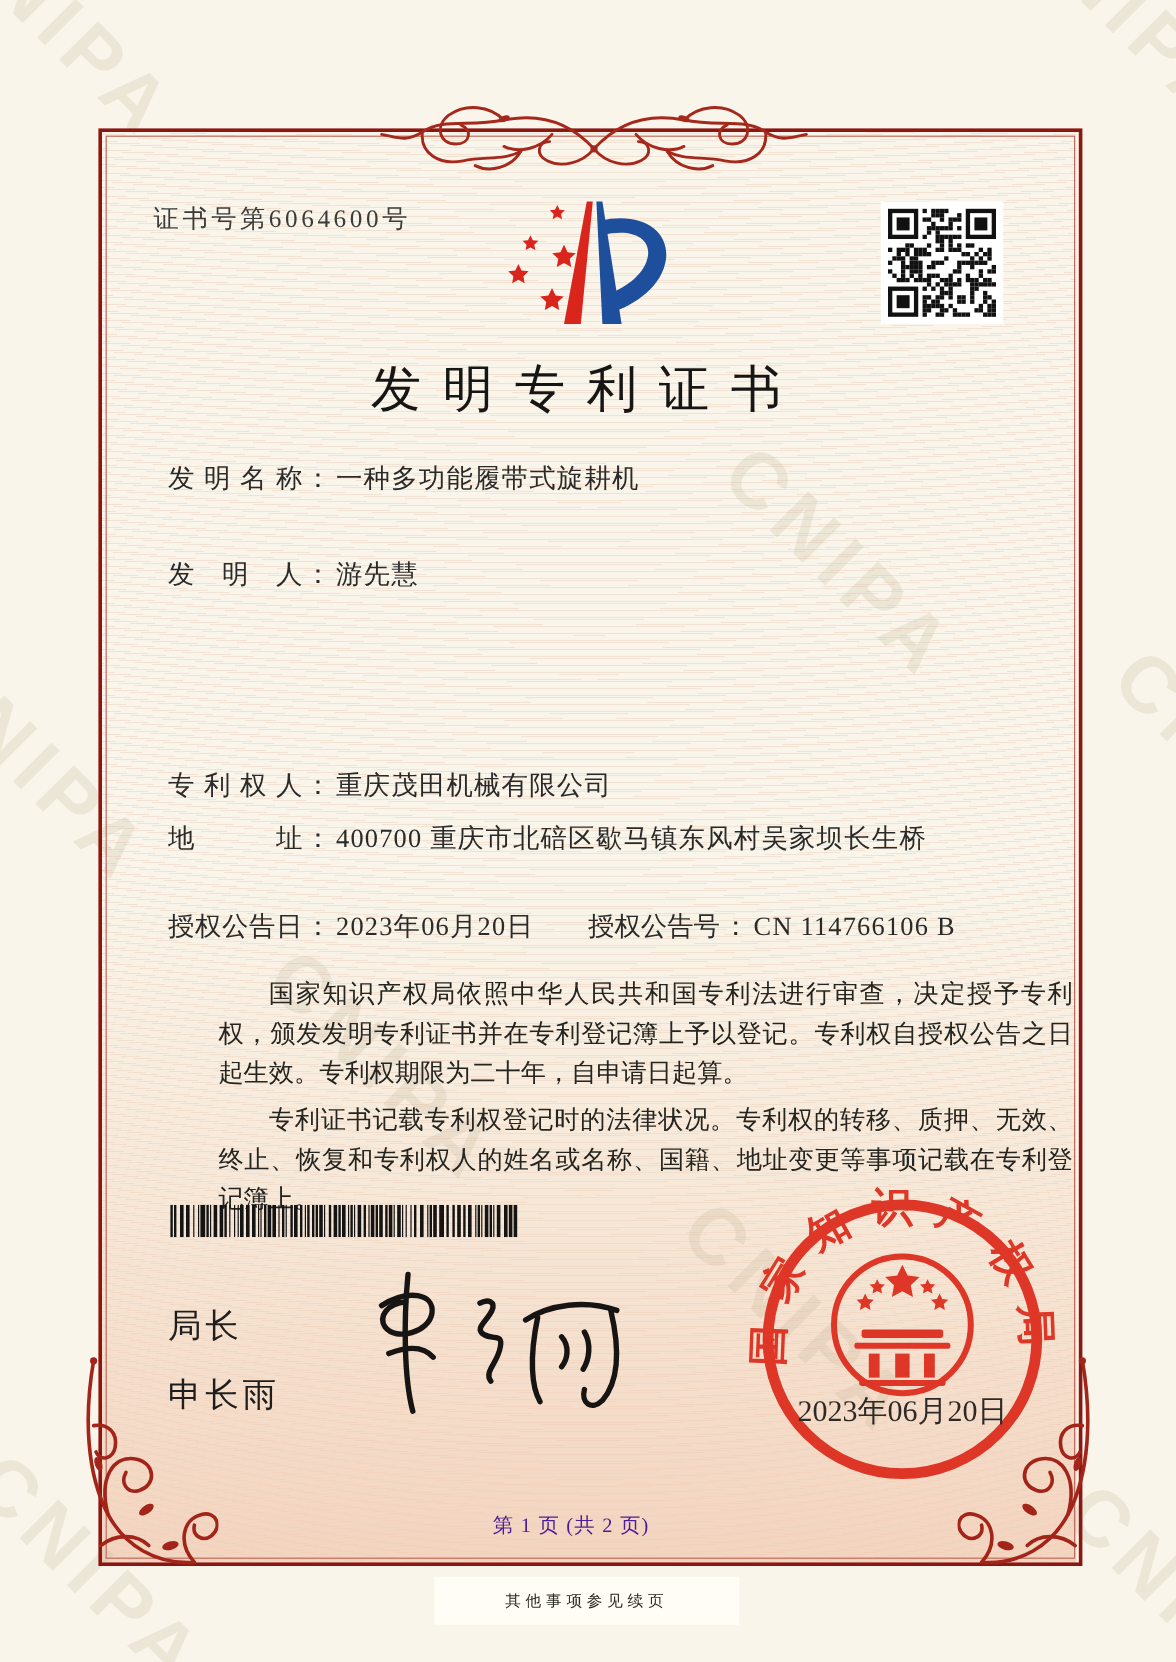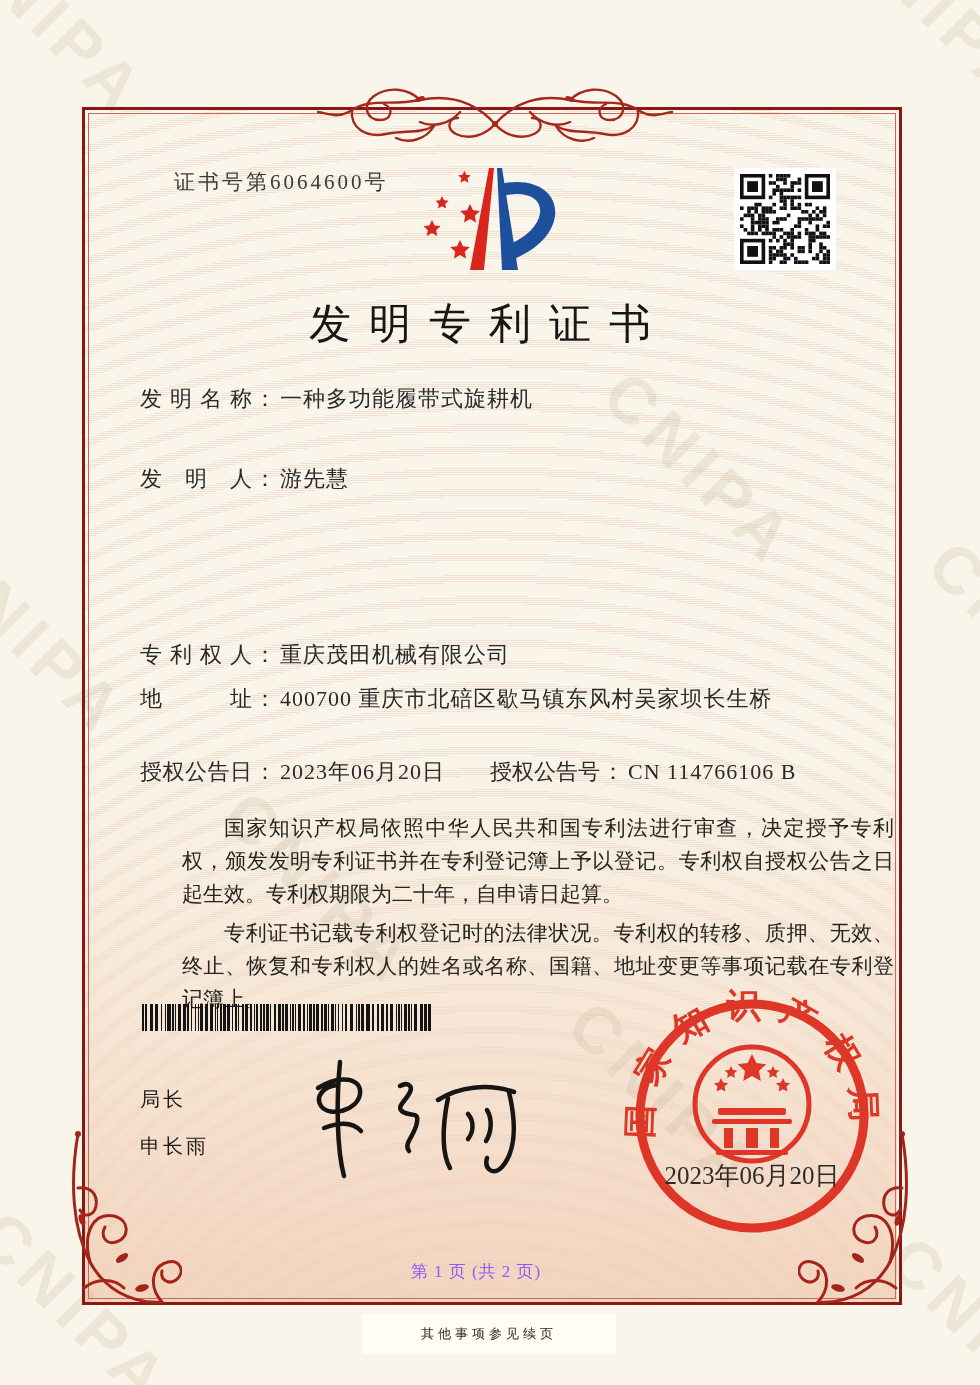--- a/index.html
+++ b/index.html
@@ -38,42 +38,42 @@
     position:absolute;left:82px;top:107px;width:814px;height:1192px;
     border:3px solid #8a1711;z-index:2;pointer-events:none;
   }
   .frame-inner{position:absolute;inset:3px;border:1px solid #c16a5d;}
   .ornament-top{position:absolute;left:300px;top:72px;z-index:3;}
   .flourish{position:absolute;z-index:3;}
   .flourish-bl{left:62px;top:1128px;}
   .flourish-br{left:798px;top:1128px;transform:scaleX(-1);}
   
   .content{position:absolute;inset:0;z-index:4;}
-  .cert-no{position:absolute;left:128px;top:168px;font-size:21px;letter-spacing:3px;color:#3c3b38;margin-left:46px;}
+  .cert-no{position:absolute;left:128px;top:168px;font-size:21px;letter-spacing:3px;color:#3c3b38;}
   .logo{position:absolute;left:418px;top:158px;}
   .qr-wrap{position:absolute;left:734px;top:168px;width:102px;height:102px;background:#fff;}
   .title{
     position:absolute;left:0;top:296px;width:960px;text-align:center;
     font-size:42px;font-weight:normal;letter-spacing:18px;text-indent:18px;color:#171614;
   }
   .frow{position:absolute;left:140px;font-size:22px;white-space:nowrap;}
   .flabel{display:inline-block;width:112px;text-align:justify;text-align-last:justify;vertical-align:bottom;}
   .fcolon{display:inline-block;margin:0 4px 0 2px;}
   .fvalue{letter-spacing:1px;}
   .r1{top:384px;}.r2{top:464px;}.r3{top:522px;}.r4{top:580px;}
   .r5{top:640px;}.r6{top:684px;}.r7{top:757px;}
   .field2{position:absolute;left:350px;top:0;}
   .paras{position:absolute;left:140px;top:812px;width:712px;font-size:21px;line-height:33px;text-align:justify;color:#25241f;margin-left:42px;}
   .paras p{margin:0 0 6px 0;text-indent:2em;}
   .barcode{position:absolute;left:140px;top:1004px;}
-  .director{position:absolute;left:140px;top:1086px;font-family:"Liberation Sans","DejaVu Sans",sans-serif;font-size:20px;color:#1f1e1c;}
+  .director{position:absolute;left:140px;top:1086px;font-family:"Liberation Sans","DejaVu Sans",sans-serif;font-size:28px;color:#1f1e1c;}
   .director div{margin-bottom:20px;letter-spacing:3px;}
   .sign{position:absolute;left:288px;top:1048px;}
   .seal{position:absolute;left:618px;top:982px;}
-  .pagenum{position:absolute;left:0;top:1260px;width:952px;text-align:center;font-size:17px;letter-spacing:1px;color:#8b5cf6;}
+  .pagenum{position:absolute;left:0;top:1260px;width:952px;text-align:center;font-size:17px;letter-spacing:1px;color:#4c1d95;}
   .contnote{
     position:absolute;left:362px;top:1314px;width:254px;height:40px;background:#fffdf6;
     display:flex;align-items:center;justify-content:center;
     font-size:13px;letter-spacing:4px;color:#2a2925;
   }
 </style>
 </head>
 <body>
 
 <div class="texture"></div>

